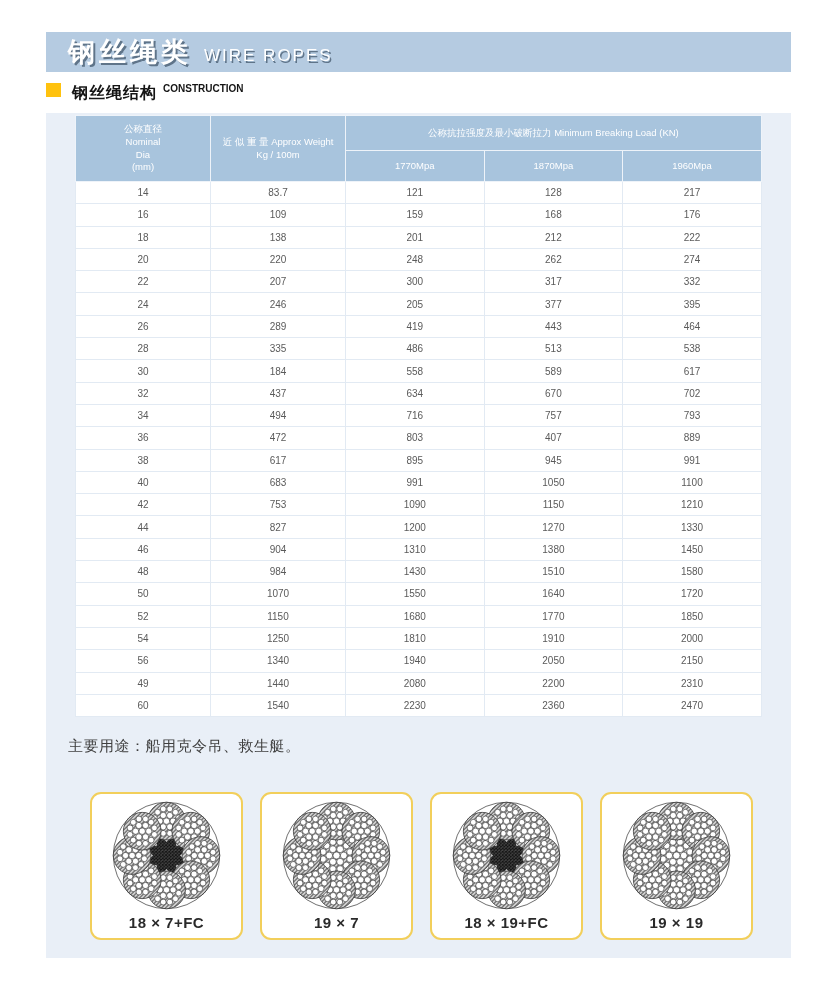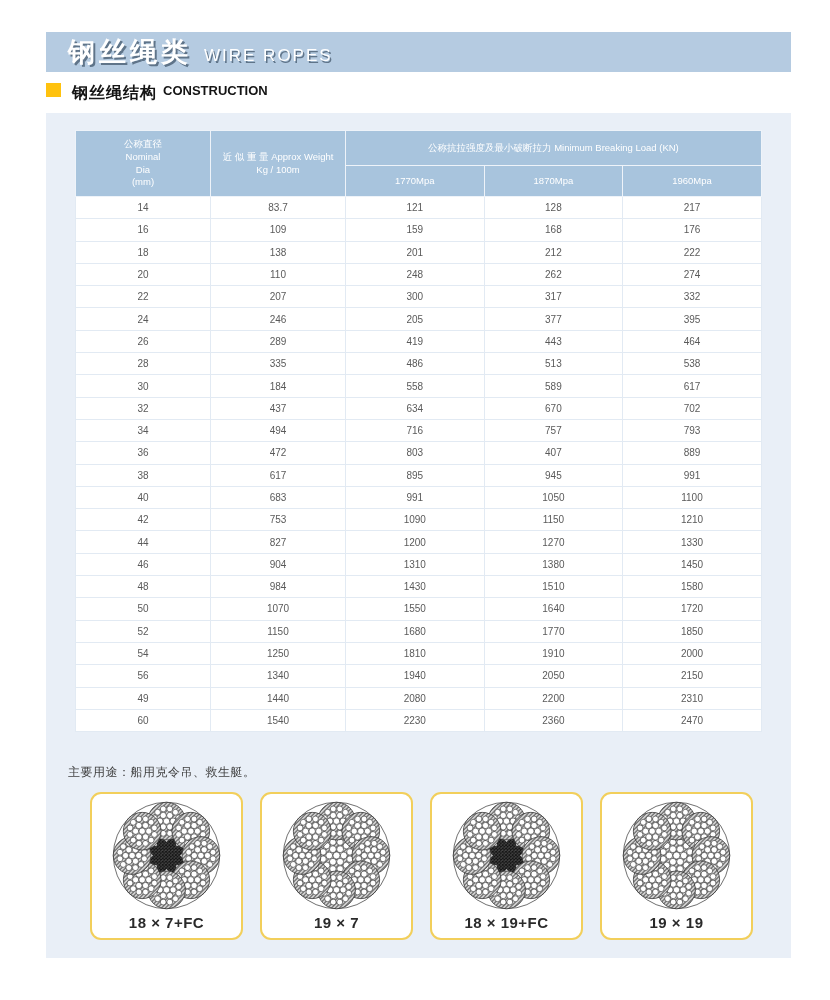--- a/index.html
+++ b/index.html
@@ -19,43 +19,43 @@
     text-shadow:2px 2px 0 #5f7489;
   }
   .banner-en{
     font-size:17px;font-weight:normal;color:#fff;letter-spacing:2px;
     margin-left:12px;margin-top:8px;text-shadow:1.5px 1.5px 0 #5f7489;
   }
   
   .section{position:absolute;left:46px;top:83px;display:flex;height:18px;}
   .bullet{width:15px;height:14px;background:#ffc20e;margin-right:11px;}
   .section-zh{font-size:16px;font-weight:bold;color:#141414;letter-spacing:1px;}
-  .section-en{font-size:13px;font-weight:bold;color:#141414;margin-left:6px;}
+  .section-en{font-size:10px;font-weight:bold;color:#141414;margin-left:6px;}
   
   .panel{
     position:absolute;left:46px;top:113px;width:745px;height:845px;
     background:#e9eff7;
   }
   
   table.spec{
-    position:absolute;left:29px;top:17px;width:686px;
+    position:absolute;left:29px;top:2px;width:686px;
     border-collapse:collapse;table-layout:fixed;
   }
   table.spec th{
     background:#a8c4dd;color:#ffffff;font-weight:normal;font-size:9.5px;
     line-height:1.35;border:1px solid #eef3f9;padding:2px 0;text-align:center;
   }
   table.spec thead tr.group-row th{height:30px;}
   table.spec thead tr.sub-row th{height:26px;}
   table.spec td{
     background:#ffffff;color:#5a5a5a;font-size:10px;text-align:center;
     height:21.3px;border:1px solid #e2eaf3;padding:0;
   }
   
-  .note{position:absolute;left:22px;top:651px;font-size:12px;color:#3f3f3f;letter-spacing:0.5px;}
+  .note{position:absolute;left:22px;top:624px;font-size:15px;color:#3f3f3f;letter-spacing:0.5px;}
   
   .cards{position:absolute;left:44px;top:679px;display:flex;gap:17px;}
   .card{
     width:153px;height:148px;background:#ffffff;border:2px solid #f2cf5b;
     border-radius:11px;box-sizing:border-box;display:flex;flex-direction:column;
     align-items:center;justify-content:space-between;padding:5px 0 7px 0;
   }
   .card svg{display:block;}
   .card-label{font-size:15px;font-weight:bold;color:#2a2a2a;letter-spacing:0.5px;}
 </style>
@@ -120,21 +120,21 @@
         </tr>
         <tr>
           <td>18</td>
           <td>138</td>
           <td>201</td>
           <td>212</td>
           <td>222</td>
         </tr>
         <tr>
           <td>20</td>
-          <td>110</td>
+          <td>220</td>
           <td>248</td>
           <td>262</td>
           <td>274</td>
         </tr>
         <tr>
           <td>22</td>
           <td>207</td>
           <td>300</td>
           <td>317</td>
           <td>332</td>

